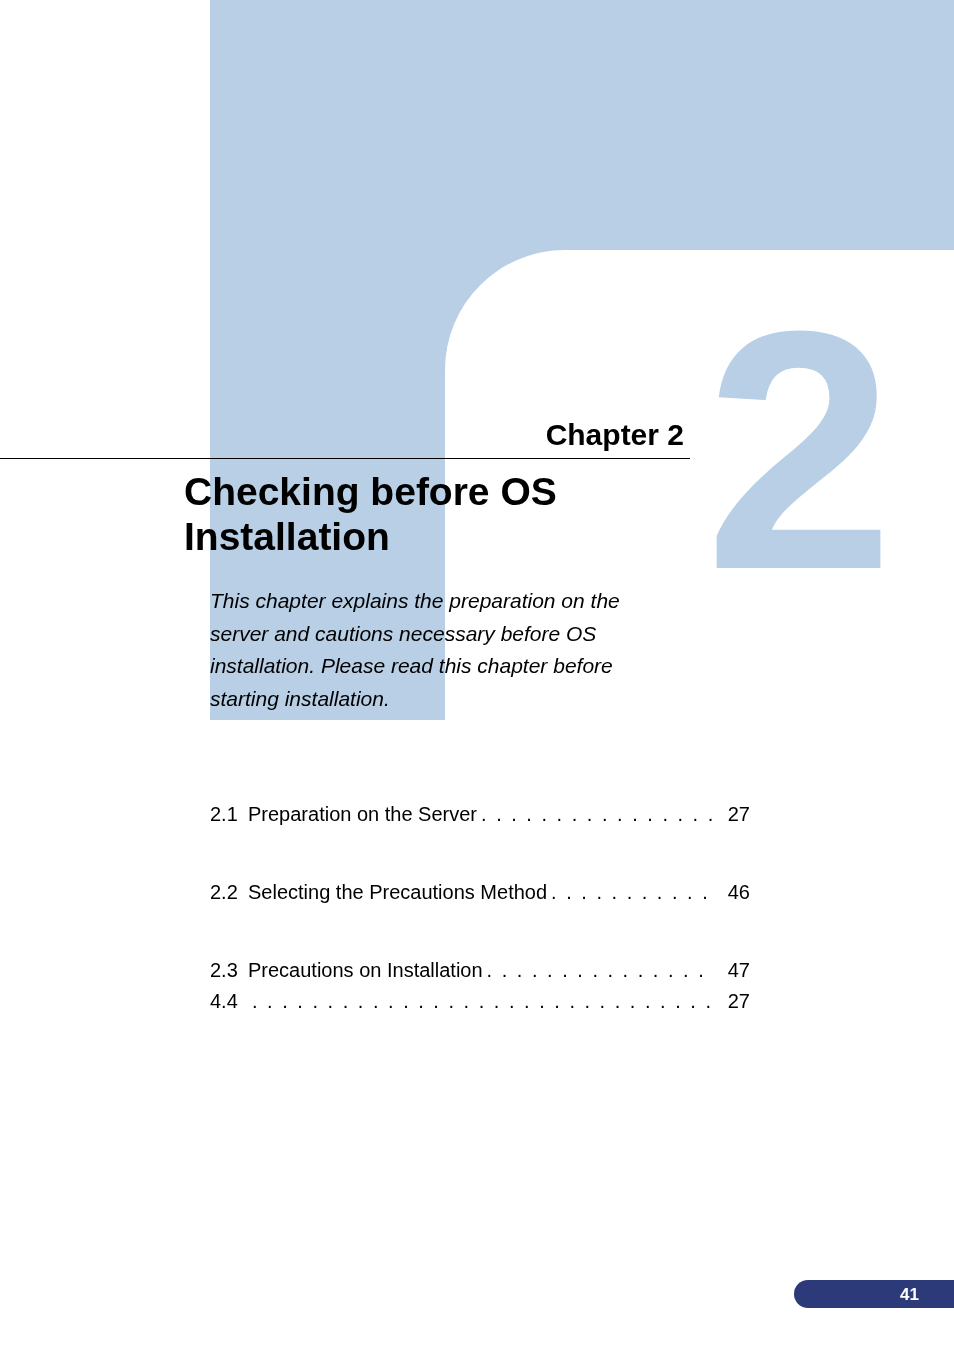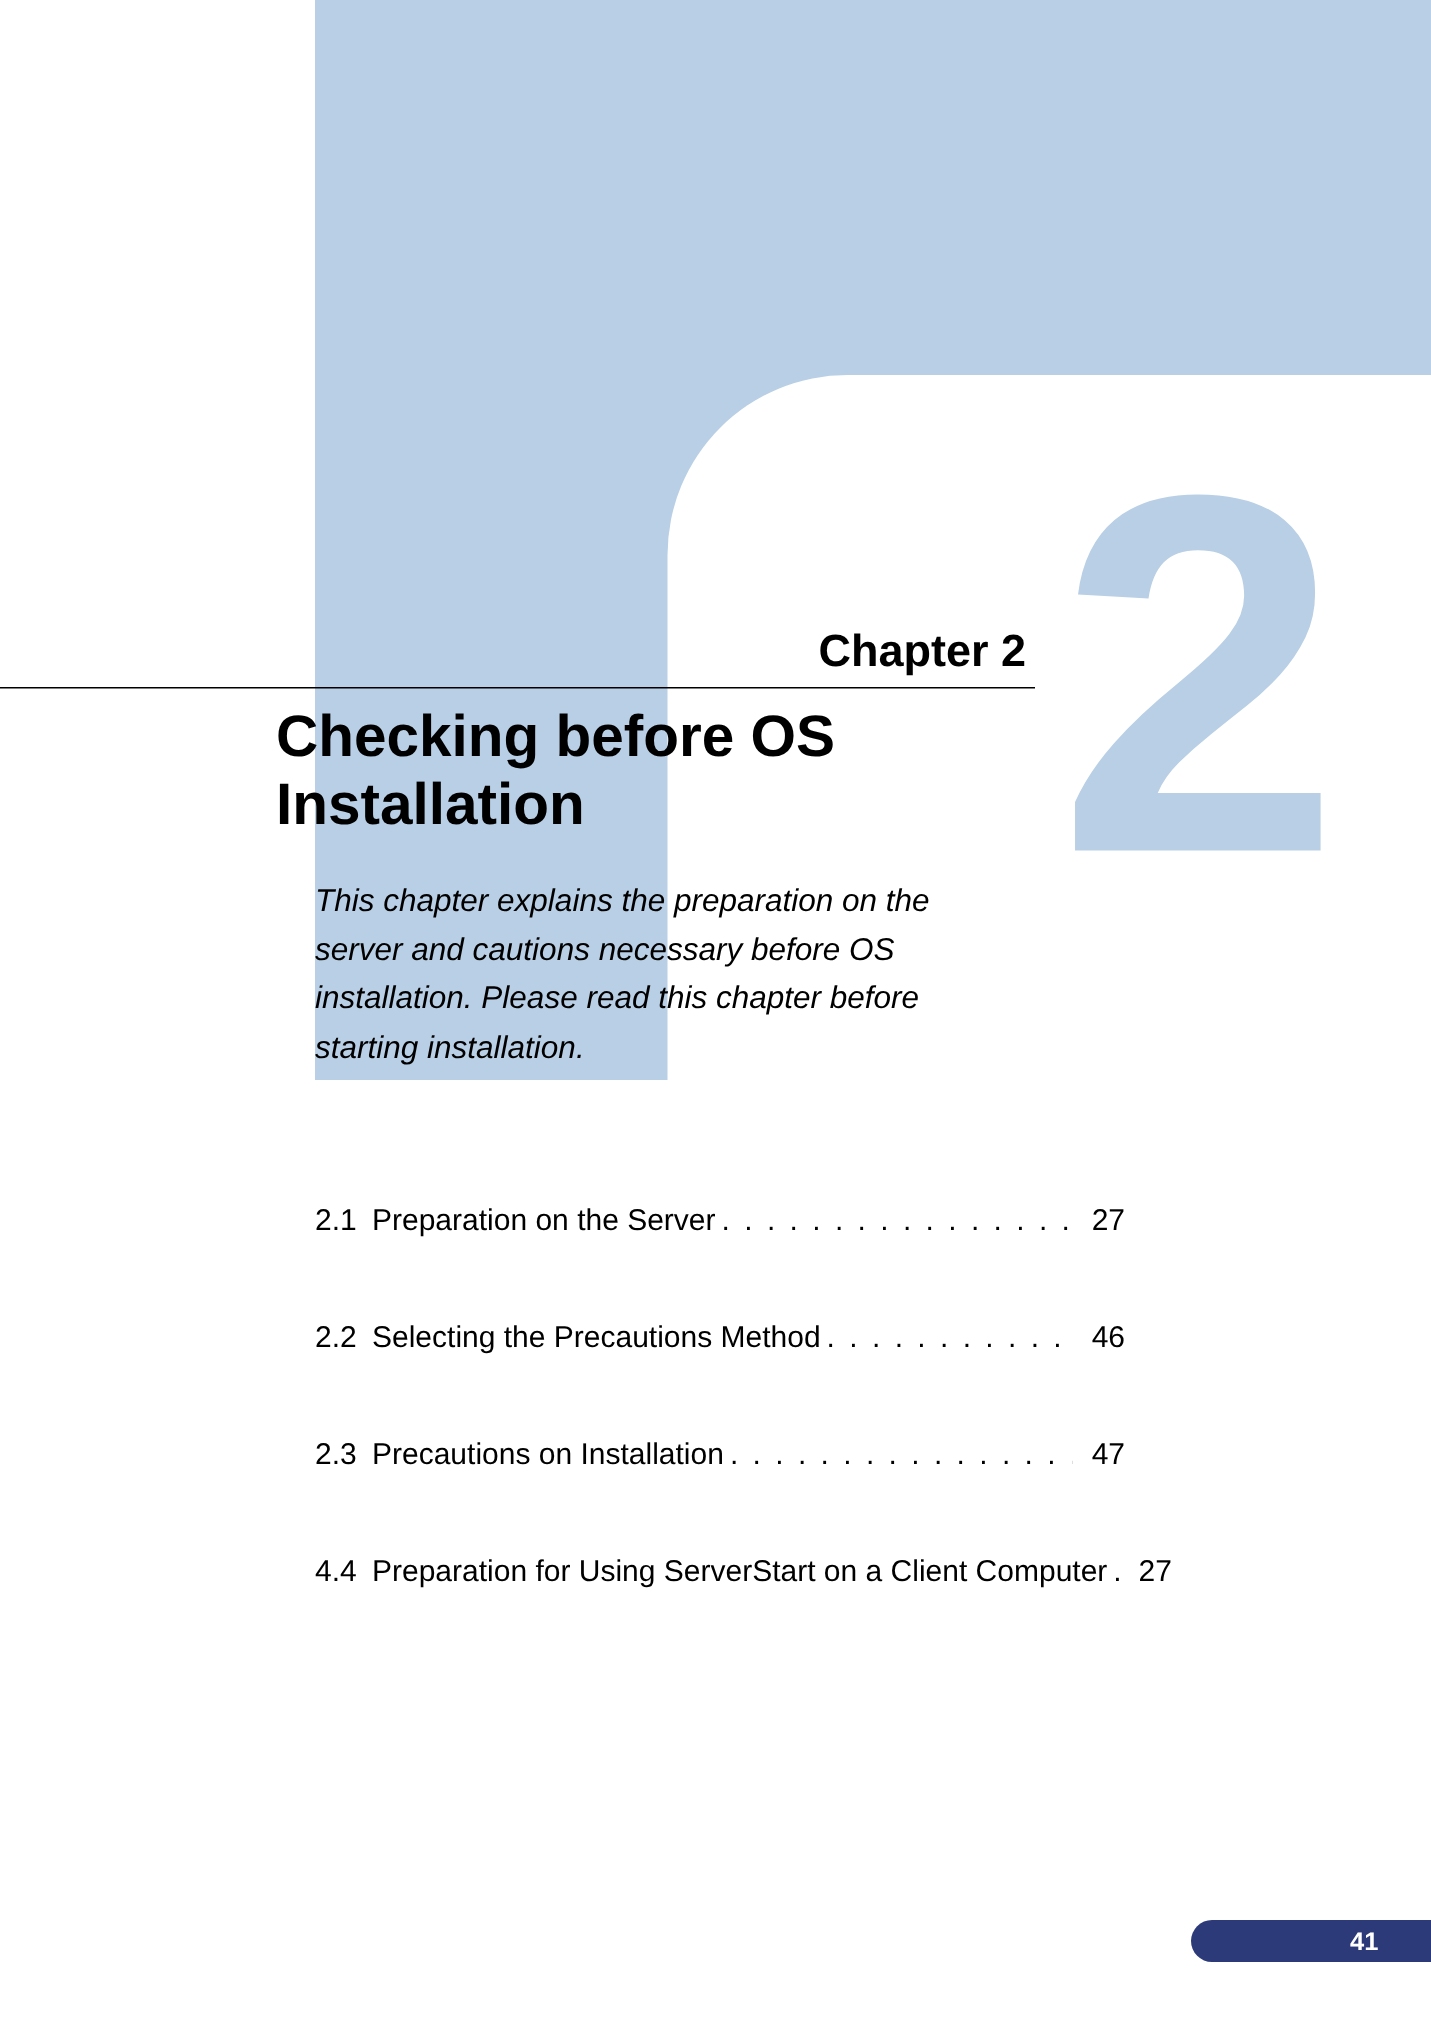--- a/index.html
+++ b/index.html
@@ -179,20 +179,19 @@
     <span class="toc-page">46</span>
   </div>
   <div class="toc-row">
     <span class="toc-num">2.3</span>
     <span class="toc-title">Precautions on Installation</span>
     <span class="toc-dots">. . . . . . . . . . . . . . . . . . . . . . . . . . . . . . . . . . . . . . . .</span>
     <span class="toc-page">47</span>
   </div>
   <div class="toc-row">
     <span class="toc-num">4.4</span>
-    <span class="toc-title">Preparation for Using ServerStart on a Client Computer</span>
     <span class="toc-dots">. . . . . . . . . . . . . . . . . . . . . . . . . . . . . . . . . . . . . . . .</span>
     <span class="toc-page">27</span>
   </div>
 </div>
 
 <div class="page-number-badge"></div>
 <div class="page-number">41</div>
 
 </body></html>

